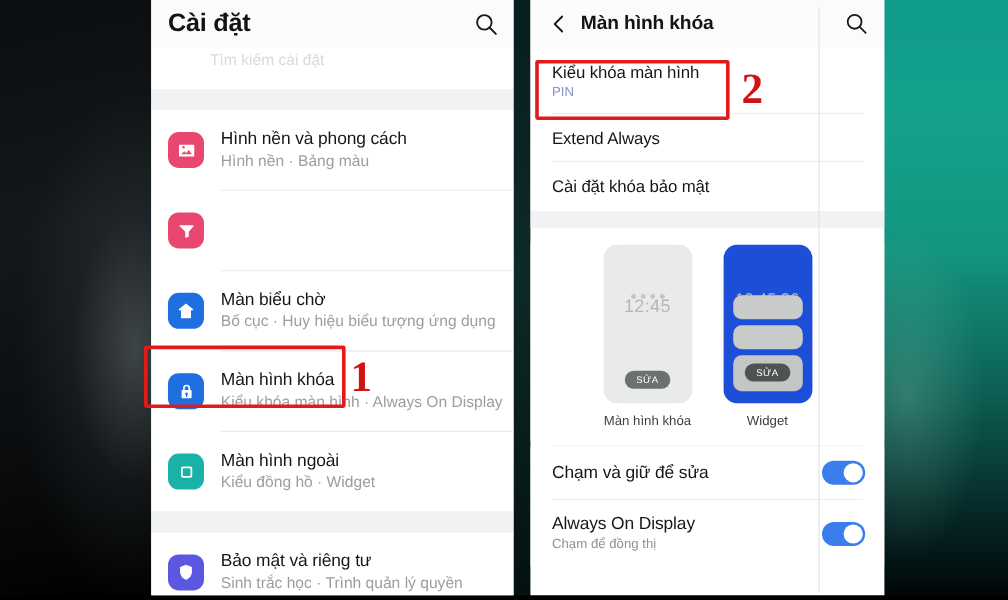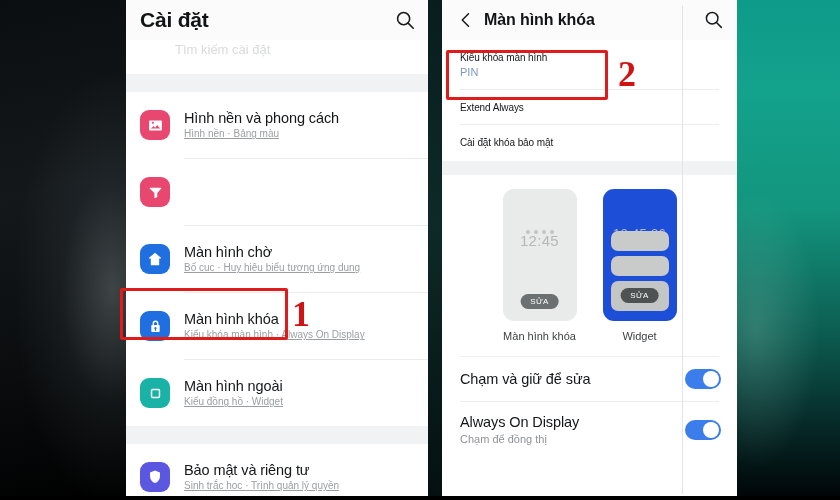--- a/index.html
+++ b/index.html
@@ -95,23 +95,22 @@
     width: 30px; height: 30px; border-radius: 9px;
     flex: none; margin-right: 14px;
     display: flex; align-items: center; justify-content: center;
   }
   .row .txt { min-width: 0; }
   .row .t1 {
     font-size: 14.5px; color: #141618; line-height: 1.25;
     white-space: nowrap; letter-spacing: -0.1px;
   }
   .row .t2 {
-    font-size: 10px; color: #9b9ea1; line-height: 1.35; margin-top: 0;
+    font-size: 13px; color: #9b9ea1; line-height: 1.35; margin-top: 0;
     white-space: nowrap;
-    text-decoration: underline;
   }
   .divider {
     height: 1px; background: #ececec; margin-left: 58px;
   }
 
   
   .ic-wall  { background: #e8476f; }
   .ic-theme { background: #e8476f; }
   .ic-home  { background: #1f6fe0; }
   .ic-lock  { background: #1f6fe0; }
@@ -120,21 +119,21 @@
 
   
   .r-card {
     background: #ffffff;
     padding: 0 0 2px 0;
   }
   .r-row {
     padding: 12px 16px 11px 18px;
     position: relative;
   }
-  .r-row .rt1 { font-size: 10px; color: #141618; letter-spacing: -0.1px; }
+  .r-row .rt1 { font-size: 14px; color: #141618; letter-spacing: -0.1px; }
   .r-row .rt2 { font-size: 11px; color: #7f97c4; margin-top: 3px; }
   .r-div { height: 1px; background: #ededed; margin: 0 18px; }
 
   .r-gap { height: 14px; background: #f1f2f3; }
 
   .previews {
     background: #ffffff;
     border-radius: 14px 14px 0 0;
     padding: 14px 0 10px 0;
     display: flex; justify-content: center; gap: 26px;
@@ -276,21 +275,21 @@
       </div>
       <div class="divider"></div>
 
       <div class="row">
         <div class="ic ic-home">
           <svg viewBox="0 0 24 24" width="18" height="18" fill="#fff">
             <path d="M12 3.8l8 6.6v.9h-2.4v8.2a.7.7 0 01-.7.7H7.1a.7.7 0 01-.7-.7v-8.2H4v-.9l8-6.6z"></path>
           </svg>
         </div>
         <div class="txt">
-          <div class="t1">Màn hình chờ</div>
+          <div class="t1">Màn biểu chờ</div>
           <div class="t2">Bố cục  ·  Huy hiệu biểu tượng ứng dụng</div>
         </div>
       </div>
       <div class="divider"></div>
 
       <div class="row">
         <div class="ic ic-lock">
           <svg viewBox="0 0 24 24" width="17" height="17" fill="#fff">
             <path d="M12 3.6a4.1 4.1 0 00-4.1 4.1v2.1H7a.9.9 0 00-.9.9v8a.9.9 0 00.9.9h10a.9.9 0 00.9-.9v-8a.9.9 0 00-.9-.9h-.9V7.7A4.1 4.1 0 0012 3.6zm0 1.9a2.2 2.2 0 012.2 2.2v2.1H9.8V7.7A2.2 2.2 0 0112 5.5zm0 7.3a1.6 1.6 0 01.8 3v1.5a.8.8 0 01-1.6 0v-1.5a1.6 1.6 0 01.8-3z"></path>
           </svg>

